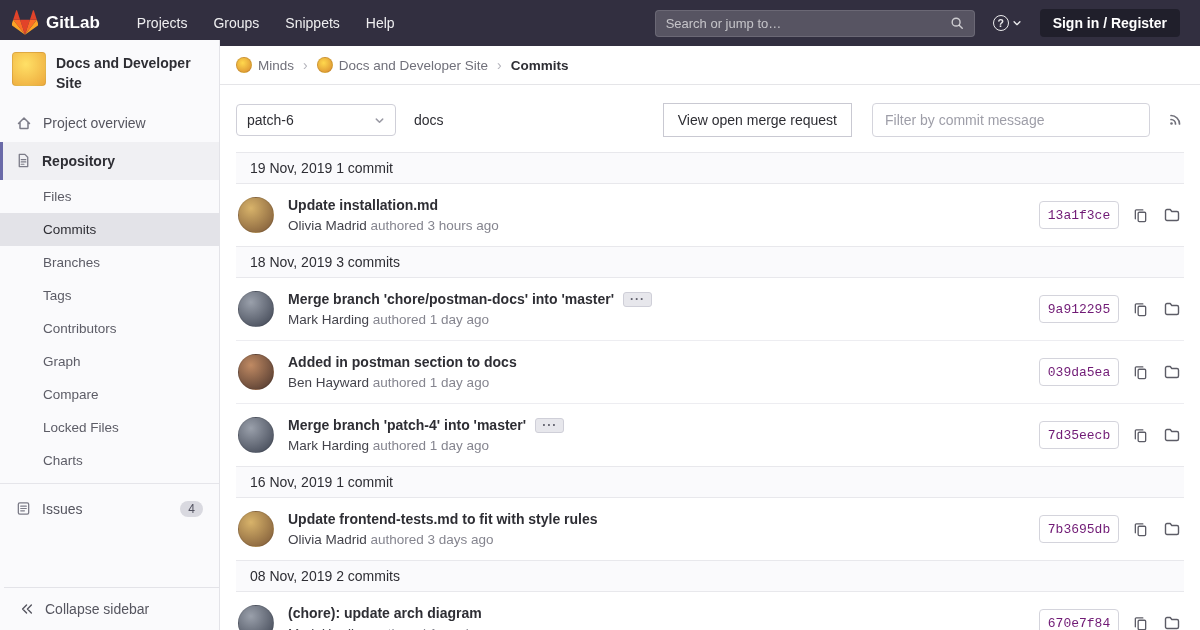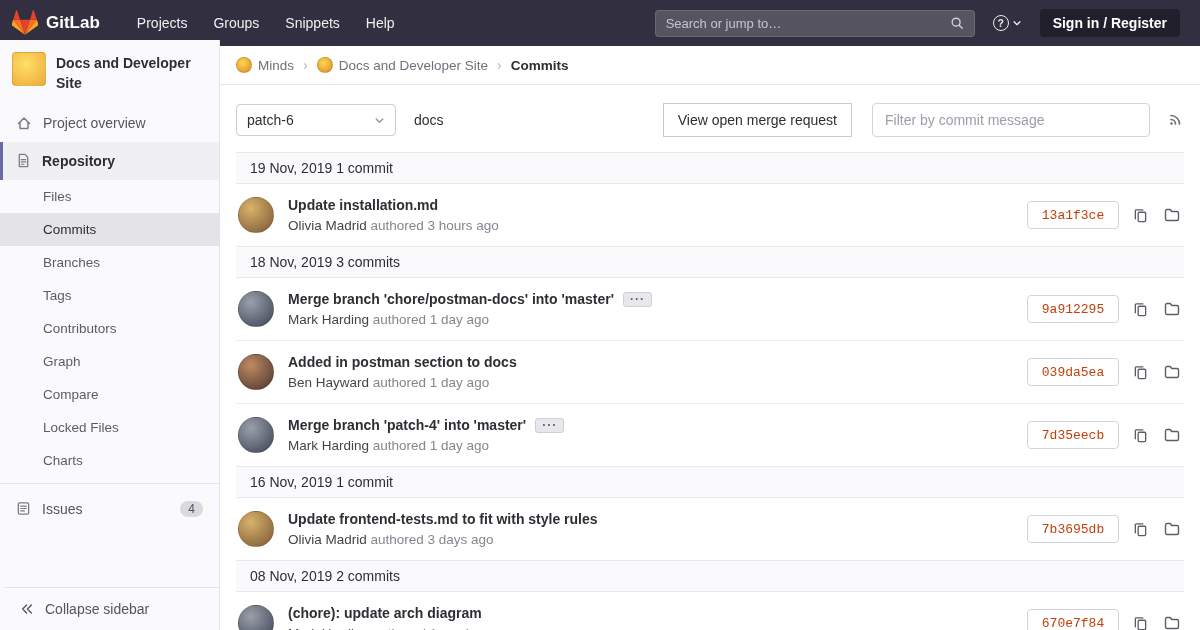--- a/index.html
+++ b/index.html
@@ -131,23 +131,23 @@
   .commit-title { font-weight:bold; font-size:14px; color:#2e2e34; }
   .expand-btn {
     border:1px solid #cfcfd8; background:#e7e7ec; color:#62626e;
     border-radius:3px; height:15px; padding:0 6px; font-size:12px; line-height:6px;
     letter-spacing:1px; font-weight:bold;
   }
   .commit-meta { margin-top:5px; font-size:13.5px; color:#85858f; }
   .commit-meta .author { color:#44444c; }
   .commit-actions { display:flex; align-items:center; gap:12px; flex:none; }
   .sha {
-    font-family:"Liberation Mono", monospace; font-size:13px; color:#c2410c;
+    font-family:"Liberation Mono", monospace; font-size:13px; color:#701a75;
     border:1px solid #d4d4dc; border-radius:4px; background:#fff;
-    width:92px; height:28px; display:flex; align-items:center; justify-content:center;
+    width:80px; height:28px; display:flex; align-items:center; justify-content:center;
   }
   .icon-btn { background:none; border:none; color:#5c5c66; padding:2px; display:flex; }
 </style>
 </head>
 <body>
 
 <header class="navbar">
   <a class="brand">
     <svg class="tanuki" viewBox="0 0 36 36">
       <path fill="#e24329" d="M18 34.3 11.2 13.4h13.6z"></path>

